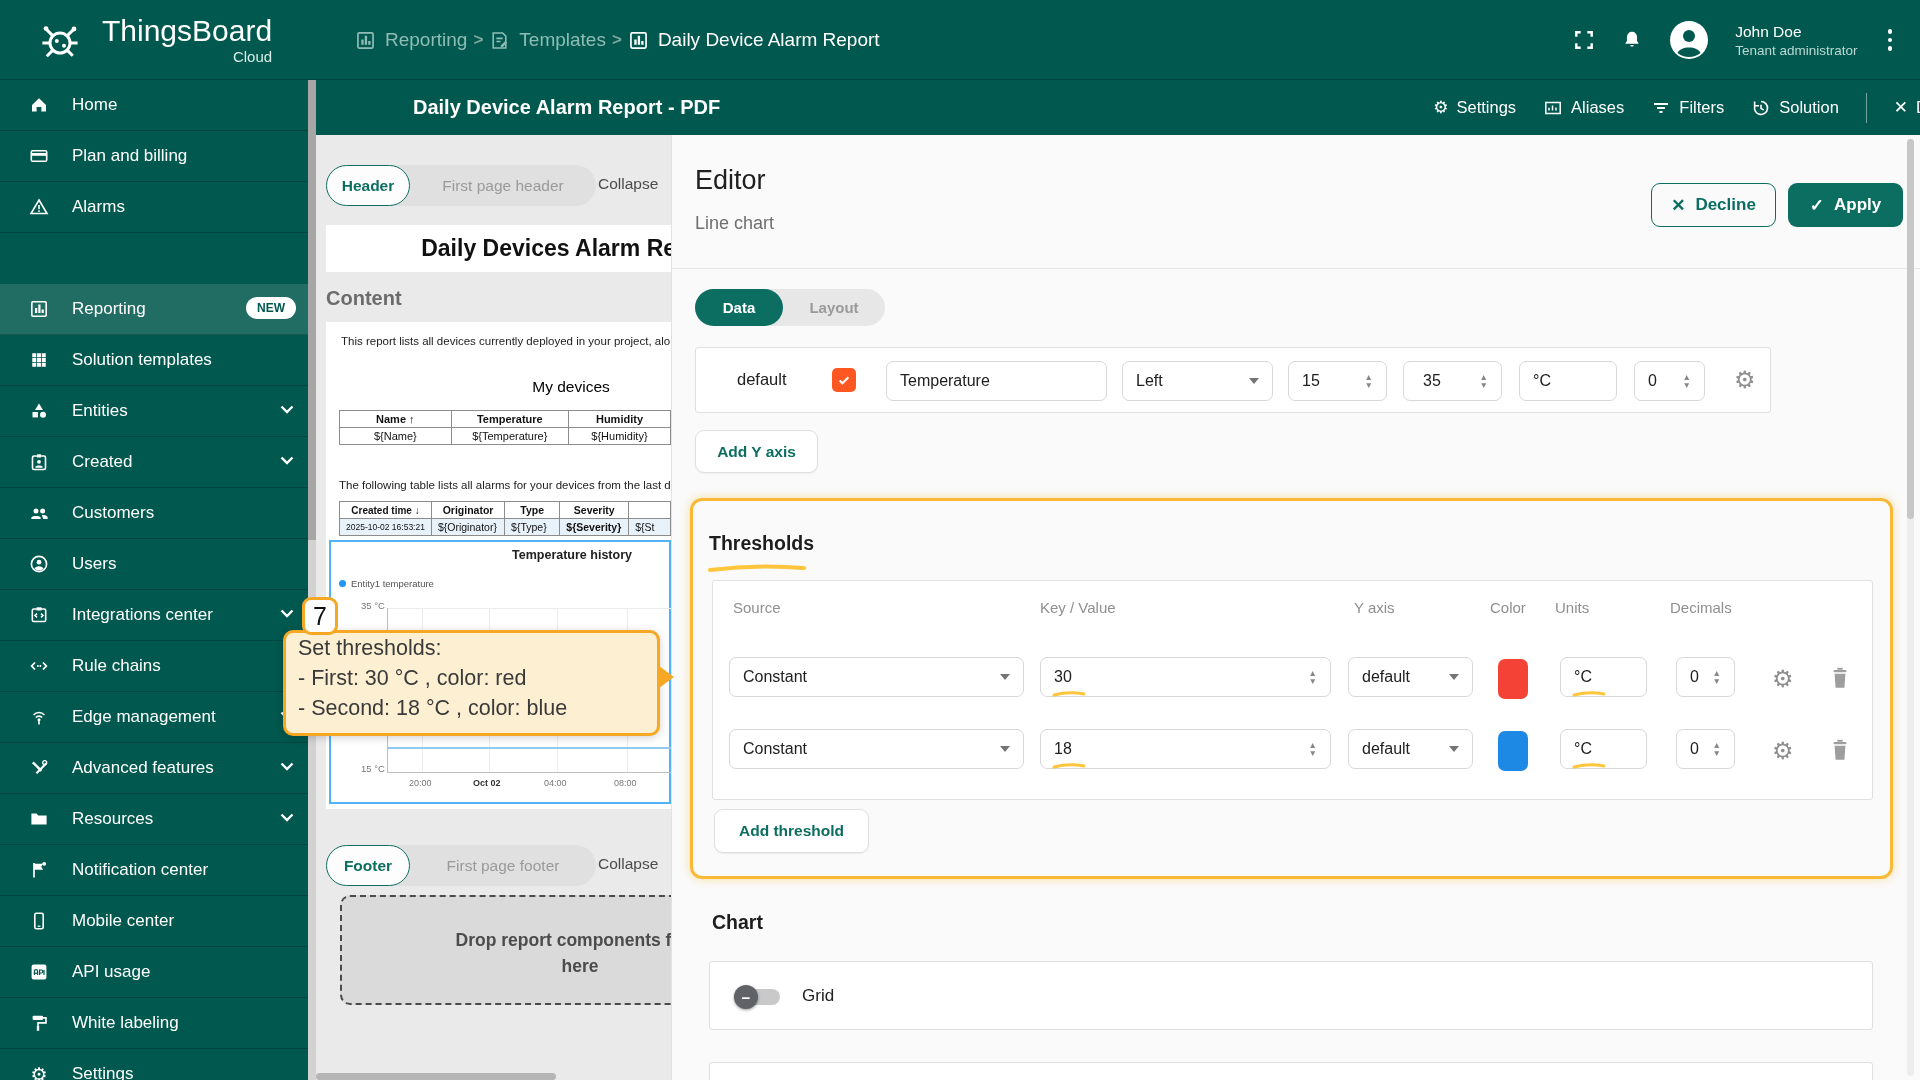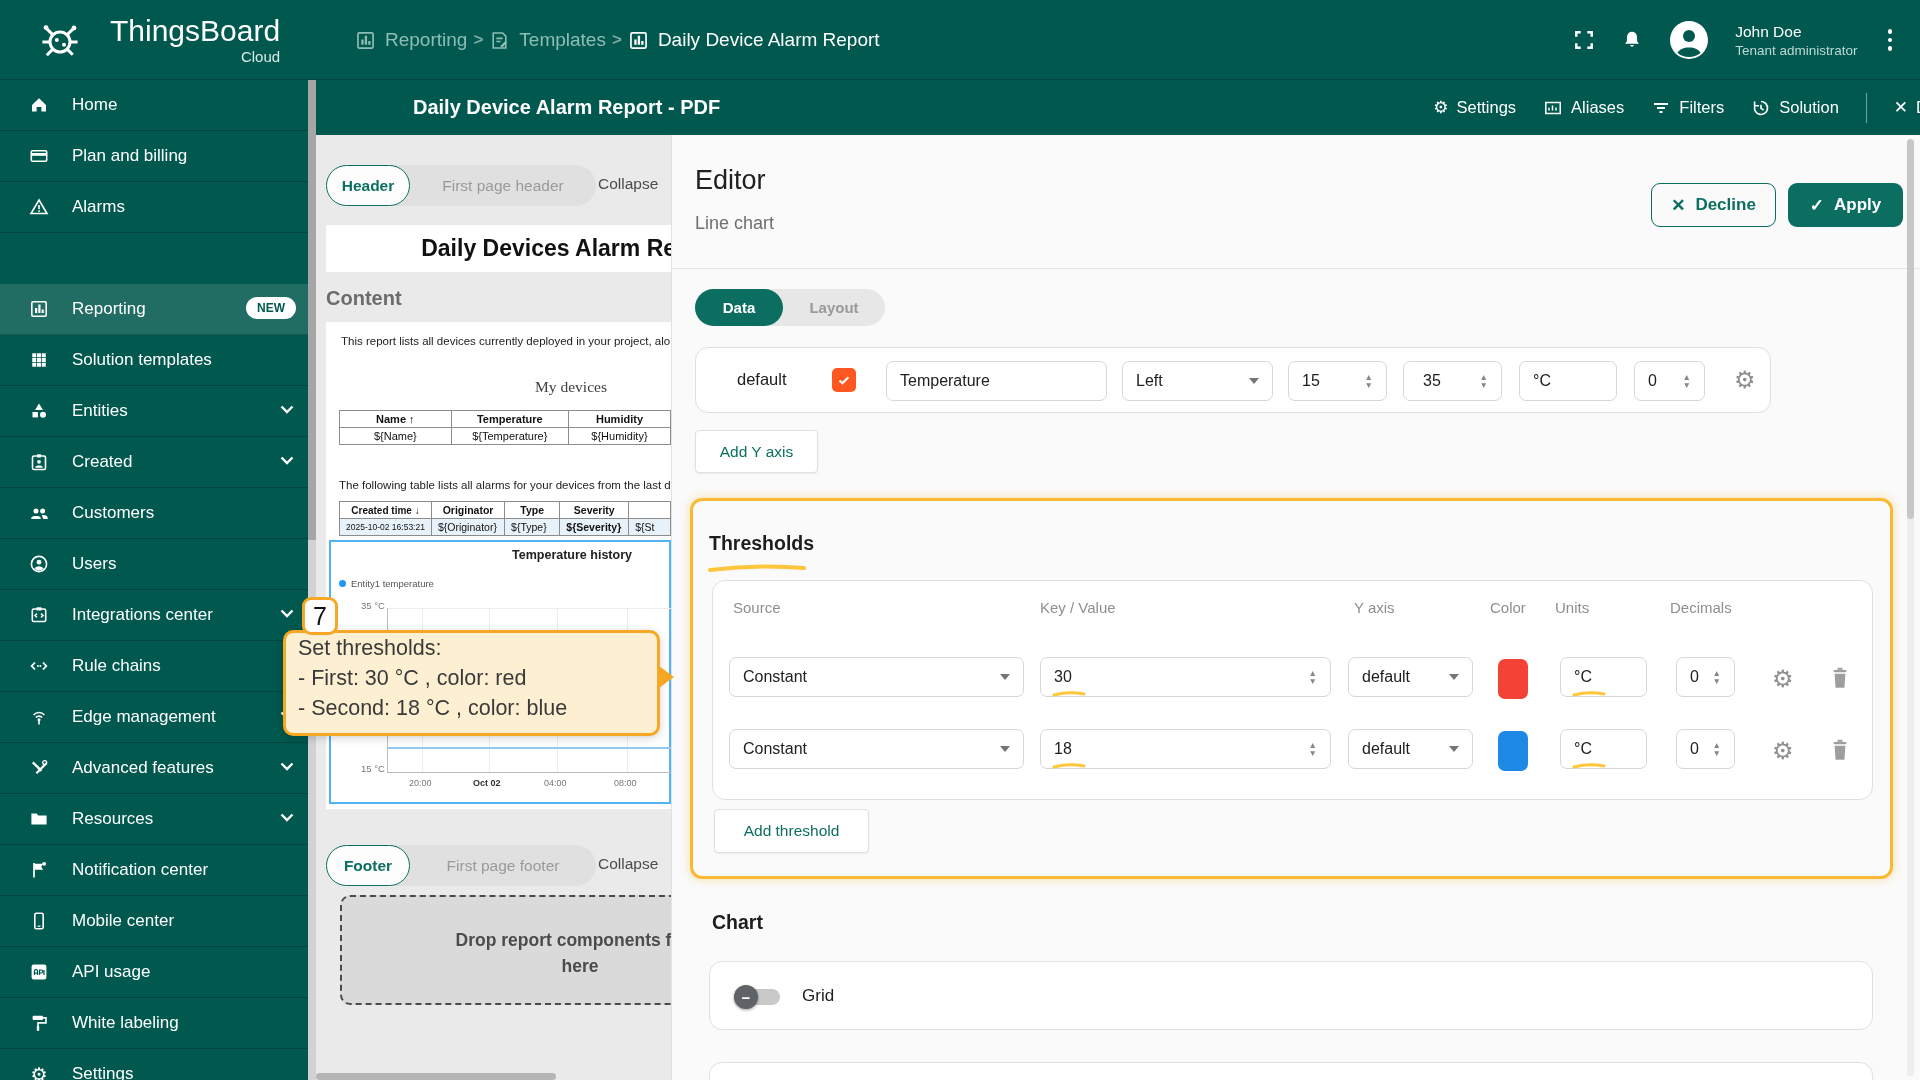--- a/index.html
+++ b/index.html
@@ -41,21 +41,21 @@
   #preview{left:316px;top:135px;width:355px;height:945px;background:#eaeaea;overflow:hidden;}
   .tabs-pill-wrap{position:absolute;width:270px;height:41px;background:#e0e0e0;border-radius:21px;}
   .tab-pill-active{position:absolute;left:0;top:0;width:84px;height:41px;background:#fdfdfd;border:1.5px solid #0b6e61;border-radius:21px;color:#0b6e61;font-weight:700;font-size:15.5px;display:flex;align-items:center;justify-content:center;cursor:pointer;}
   .tab-pill-inactive{position:absolute;left:92px;top:0;width:170px;height:41px;display:flex;align-items:center;justify-content:center;color:#9a9a9a;font-size:15.5px;cursor:pointer;}
   .collapse-lb{position:absolute;color:#4c4c4c;font-size:15.5px;font-weight:500;cursor:pointer;}
   .doc-band{position:absolute;left:10px;top:90px;width:345px;height:47px;background:#fff;overflow:hidden;}
   .doc-title{position:absolute;left:0;top:10px;width:490px;text-align:center;font-size:23px;font-weight:700;color:#111;white-space:nowrap;}
   .section-lb{position:absolute;font-size:20px;font-weight:600;color:#6c6c6c;}
   .page{position:absolute;left:10px;top:187px;width:345px;height:487px;background:#fff;overflow:hidden;}
   .rpt-p{position:absolute;font-size:11.5px;color:#222;white-space:nowrap;}
-  .rpt-title{position:absolute;left:0;width:490px;text-align:center;font-size:15.5px;color:#404040;font-family:Liberation Serif, serif;}
+  .rpt-title{position:absolute;left:0;width:490px;text-align:center;font-size:15.5px;color:#000000;}
   table.rpt{border-collapse:collapse;position:absolute;}
   table.rpt th,table.rpt td{border:1px solid #8c8c8c;text-align:center;padding:2px 6px;font-size:11px;color:#111;white-space:nowrap;}
   table.rpt th{font-weight:700;}
   .ts-cell{font-size:8.5px !important;}
   .hl-row td{background:#e8f2fb;}
   .widget{position:absolute;left:3px;top:218px;width:342px;height:264px;border:2px solid #4fb3f6;background:#fff;}
   .wtitle{position:absolute;left:0;top:6px;width:482px;text-align:center;font-size:12.5px;font-weight:700;color:#222;}
   .legend{position:absolute;left:8px;top:36px;display:flex;align-items:center;gap:5px;font-size:9.5px;color:#555;}
   .ldot{width:7px;height:7px;border-radius:50%;background:#2196f3;}
   .axis-lb{position:absolute;font-size:9.5px;color:#777;}
@@ -73,46 +73,46 @@
   
   #editor{left:671px;top:135px;width:1249px;height:945px;background:#fafafa;border-left:1px solid #e2e2e2;overflow:hidden;}
   .ed-title{position:absolute;left:23px;top:30px;font-size:27px;font-weight:500;color:#202020;}
   .ed-sub{position:absolute;left:23px;top:78px;font-size:18px;color:#6f6f6f;}
   .btn-outline{position:absolute;display:flex;align-items:center;justify-content:center;gap:10px;border:1.5px solid #0b6e61;border-radius:9px;background:#fafafa;color:#0b6e61;font-size:17px;font-weight:700;cursor:pointer;}
   .btn-filled{position:absolute;display:flex;align-items:center;justify-content:center;gap:10px;border-radius:9px;background:#0b6e61;color:#fff;font-size:17px;font-weight:700;cursor:pointer;}
   .ed-divider{position:absolute;left:0;top:133px;width:1249px;height:1px;background:#e6e6e6;}
   .seg{position:absolute;left:23px;top:154px;height:37px;background:#e7e7e7;border-radius:19px;display:flex;}
   .seg-on{width:88px;height:37px;background:#0b6e61;color:#fff;border-radius:19px;display:flex;align-items:center;justify-content:center;font-size:15px;font-weight:700;cursor:pointer;}
   .seg-off{width:102px;height:37px;color:#9a9a9a;display:flex;align-items:center;justify-content:center;font-size:15px;font-weight:700;cursor:pointer;}
-  .card{position:absolute;background:#fff;border:1px solid #e0e0e0;border-radius:13px;}
+  .card{position:absolute;background:#fff;border:1px solid #e0e0e0;border-radius:3px;}
   .fld{position:absolute;height:40px;background:#fff;border:1px solid #d7d7d7;border-radius:7px;display:flex;align-items:center;padding:0 13px;font-size:16px;color:#212121;}
   .fld .grow{flex:1;}
   .caret{width:0;height:0;border-left:5.5px solid transparent;border-right:5.5px solid transparent;border-top:6.5px solid #757575;margin-left:8px;}
   .spin{display:flex;flex-direction:column;align-items:center;margin-left:8px;color:#888;font-size:8.5px;line-height:8px;}
-  .btn-card{position:absolute;background:#fff;border:1px solid #e0e0e0;border-radius:4px;color:#0b6e61;font-size:15.5px;font-weight:400;display:flex;align-items:center;justify-content:center;cursor:pointer;box-shadow:0 1px 2px rgba(0,0,0,.06);}
+  .btn-card{position:absolute;background:#fff;border:1px solid #e0e0e0;border-radius:9px;color:#0b6e61;font-size:15.5px;font-weight:700;display:flex;align-items:center;justify-content:center;cursor:pointer;box-shadow:0 1px 2px rgba(0,0,0,.06);}
   .hl-box{position:absolute;left:18px;top:363px;width:1203px;height:381px;border:3px solid #f9b934;border-radius:12px;box-shadow:0 0 10px rgba(249,185,52,.45);}
   .thr-head{position:absolute;font-size:19.5px;font-weight:600;color:#1d1d1d;}
   .col-lb{position:absolute;top:18px;font-size:15px;color:#8f8f8f;}
   .swatch{position:absolute;width:30px;height:40px;border-radius:7px;cursor:pointer;}
   .gear{color:#8f8f8f;font-size:24px;cursor:pointer;position:absolute;}
   .mark{position:absolute;}
   .chk{position:absolute;width:24px;height:24px;border-radius:5px;display:flex;align-items:center;justify-content:center;cursor:pointer;}
   .toggle-track{position:absolute;width:40px;height:16px;border-radius:8px;background:#c9c9c9;}
   .toggle-knob{position:absolute;width:24px;height:24px;border-radius:50%;background:#5f6368;color:#fff;display:flex;align-items:center;justify-content:center;font-size:15px;font-weight:700;box-shadow:0 1px 3px rgba(0,0,0,.4);}
   .ed-scroll{position:absolute;left:1235px;top:4px;width:7px;height:937px;background:#ededed;border-radius:4px;}
   .ed-scroll-thumb{position:absolute;left:0;top:0;width:7px;height:380px;background:#c7c7c7;border-radius:4px;}
   svg{display:block;}
 </style>
 </head>
 <body>
 
 <div id="stage">
 
   <div class="abs" id="topbar">
-    <div class="abs" style="left:34px;top:16px;display:flex;gap:28px;">
+    <div class="abs" style="left:34px;top:16px;display:flex;gap:20px;align-items:center;">
       <span>
         <svg width="48" height="48" viewBox="0 0 24 24">
             <g stroke="#fff" stroke-width="1.5" fill="none">
               <circle cx="13" cy="13" r="5"></circle>
               <path d="M9.2 9.2 6.2 6.2M16.8 9.2 19.6 6.4M8 13H4.2M21.8 13H18M9.2 16.8 6.4 19.6M16.8 16.8l2.6 2.6"></path>
               <circle cx="6" cy="5.8" r="1.2" fill="#fff" stroke="none"></circle>
               <circle cx="20" cy="6" r="1.2" fill="#fff" stroke="none"></circle>
               <circle cx="11.4" cy="12" r="1" fill="#fff" stroke="none"></circle>
               <circle cx="15" cy="14.4" r="1" fill="#fff" stroke="none"></circle>
             </g>

